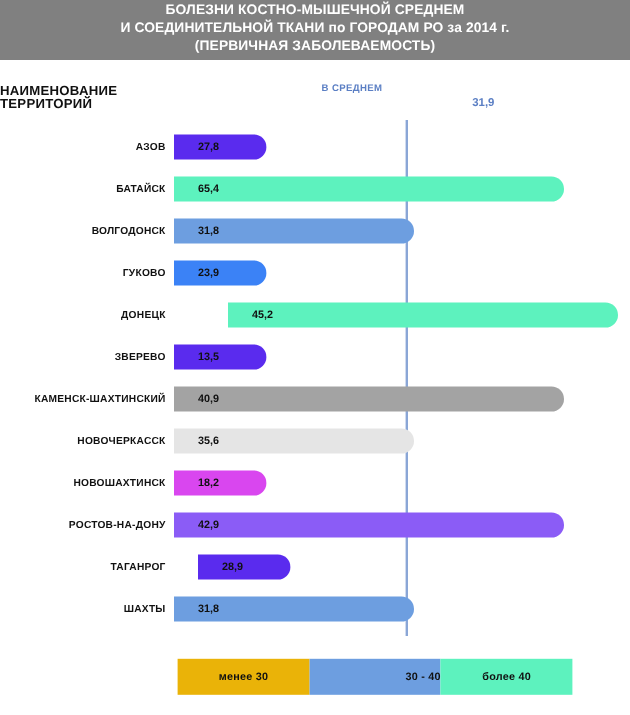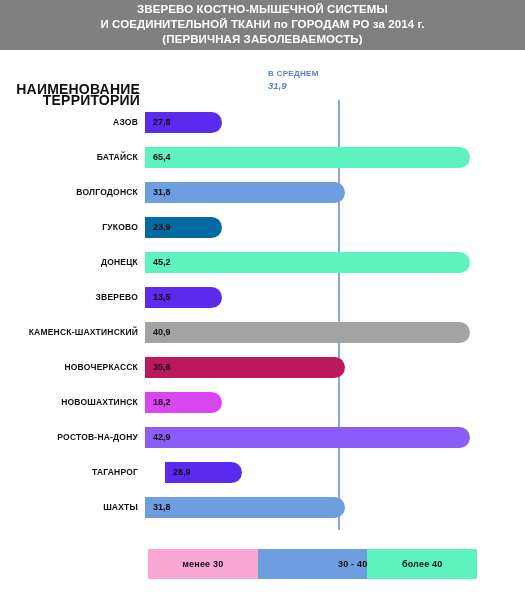--- a/index.html
+++ b/index.html
@@ -42,24 +42,24 @@
     font-size: 11.5px;
     line-height: 15px;
     letter-spacing: 0.1px;
   }
   .title-line { display: block; white-space: nowrap; }
 
   
   .col-heading {
     position: absolute;
     left: 0;
-    top: 84px;
+    top: 71px;
     width: 140px;
-    text-align: right;
-    font-size: 14px;
+    text-align: left;
+    font-size: 11px;
     font-weight: bold;
     color: #111111;
     line-height: 11px;
     letter-spacing: 0.2px;
   }
   .col-heading span { display: block; }
 
   
   .avg-label {
     position: absolute;
@@ -70,25 +70,24 @@
     font-weight: bold;
     font-size: 8px;
     line-height: 11px;
     letter-spacing: 0.3px;
   }
   .avg-value {
     position: absolute;
     left: 268px;
     top: 80px;
     width: 144px;
-    text-align: left;
+    text-align: right;
     color: #5b7fc4;
     font-weight: bold;
     font-size: 9.5px;
-    font-style: italic;
   }
   .avg-line {
     position: absolute;
     left: 338px;
     top: 100px;
     width: 2px;
     height: 430px;
     background: #8aa6d6;
   }
 
@@ -116,21 +115,21 @@
   .bar {
     position: absolute;
     left: 145px;
     top: 4px;
     height: 21px;
     border-radius: 0 11px 11px 0;
     box-sizing: border-box;
   }
   .bar-value {
     position: absolute;
-    left: 8px;
+    left: 20px;
     top: 0;
     height: 21px;
     line-height: 21px;
     font-size: 9px;
     font-weight: bold;
     color: #111111;
     white-space: nowrap;
   }
 
   
@@ -154,21 +153,21 @@
   }
 </style>
 </head>
 <body>
 
 <div id="chart-root">
 
   <div class="header-band"></div>
 
   <div class="title-block">
-    <span class="title-line">ЗВЕРЕВО КОСТНО-МЫШЕЧНОЙ СИСТЕМЫ</span>
+    <span class="title-line">БОЛЕЗНИ КОСТНО-МЫШЕЧНОЙ СРЕДНЕМ</span>
     <span class="title-line">И СОЕДИНИТЕЛЬНОЙ ТКАНИ по ГОРОДАМ РО за 2014 г.</span>
     <span class="title-line">(ПЕРВИЧНАЯ ЗАБОЛЕВАЕМОСТЬ)</span>
   </div>
 
   <div class="col-heading">
     <span>НАИМЕНОВАНИЕ</span>
     <span>ТЕРРИТОРИЙ</span>
   </div>
 
   <div class="avg-label">В СРЕДНЕМ</div>
@@ -189,45 +188,45 @@
         </div>
       </div>
       <div class="row">
         <div class="row-label">ВОЛГОДОНСК</div>
         <div class="bar" style="width: 200px; background: rgb(109, 158, 224);">
           <div class="bar-value">31,8</div>
         </div>
       </div>
       <div class="row">
         <div class="row-label">ГУКОВО</div>
-        <div class="bar" style="width: 77px; background: #0369a1;">
+        <div class="bar" style="width: 77px; background: #3b82f6;">
           <div class="bar-value">23,9</div>
         </div>
       </div>
       <div class="row">
         <div class="row-label">ДОНЕЦК</div>
-        <div class="bar" style="width: 325px; background: rgb(93, 242, 190);">
+        <div class="bar" style="width: 325px; background: rgb(93, 242, 190); margin-left: 45px;">
           <div class="bar-value">45,2</div>
         </div>
       </div>
       <div class="row">
         <div class="row-label">ЗВЕРЕВО</div>
         <div class="bar" style="width: 77px; background: rgb(90, 43, 238); padding-left: 20px;">
           <div class="bar-value">13,5</div>
         </div>
       </div>
       <div class="row">
         <div class="row-label">КАМЕНСК-ШАХТИНСКИЙ</div>
         <div class="bar" style="width: 325px; background: #a3a3a3;">
           <div class="bar-value">40,9</div>
         </div>
       </div>
       <div class="row">
         <div class="row-label">НОВОЧЕРКАССК</div>
-        <div class="bar" style="width: 200px; background: #be185d;">
+        <div class="bar" style="width: 200px; background: #e5e5e5;">
           <div class="bar-value">35,6</div>
         </div>
       </div>
       <div class="row">
         <div class="row-label">НОВОШАХТИНСК</div>
         <div class="bar" style="width: 77px; background: #d946ef;">
           <div class="bar-value">18,2</div>
         </div>
       </div>
       <div class="row">
@@ -244,21 +243,21 @@
       </div>
       <div class="row">
         <div class="row-label">ШАХТЫ</div>
         <div class="bar" style="width: 200px; background: rgb(109, 158, 224);">
           <div class="bar-value">31,8</div>
         </div>
       </div>
     </div>
 
   <div class="legend">
-    <div class="legend-item" style="background: #f9a8d4;">
+    <div class="legend-item" style="background: #eab308;">
       <span>менее 30</span>
     </div>
     <div class="legend-item" style="background: rgb(109, 158, 224); justify-content: flex-end;">
       <span>30 - 40</span>
     </div>
     <div class="legend-item" style="background: rgb(93, 242, 190);">
       <span>более 40</span>
     </div>
   </div>
 

